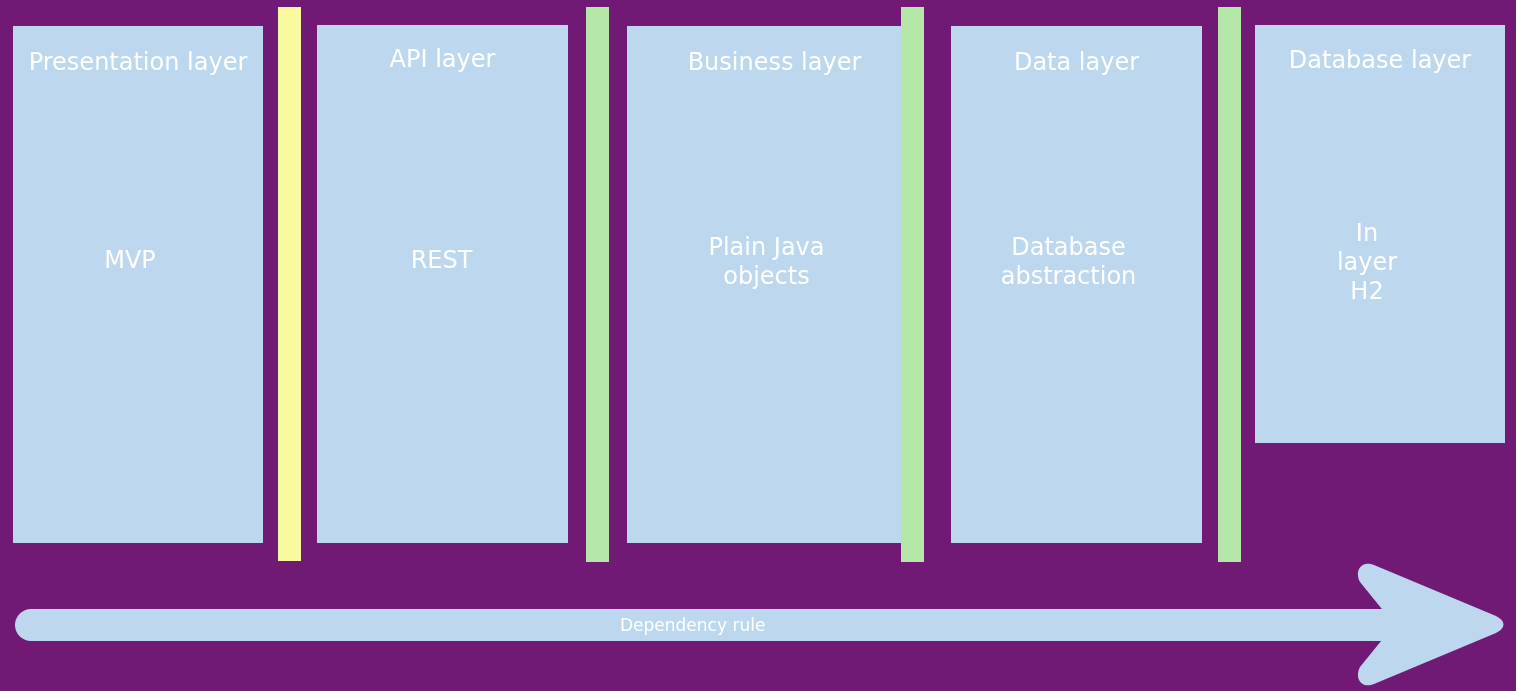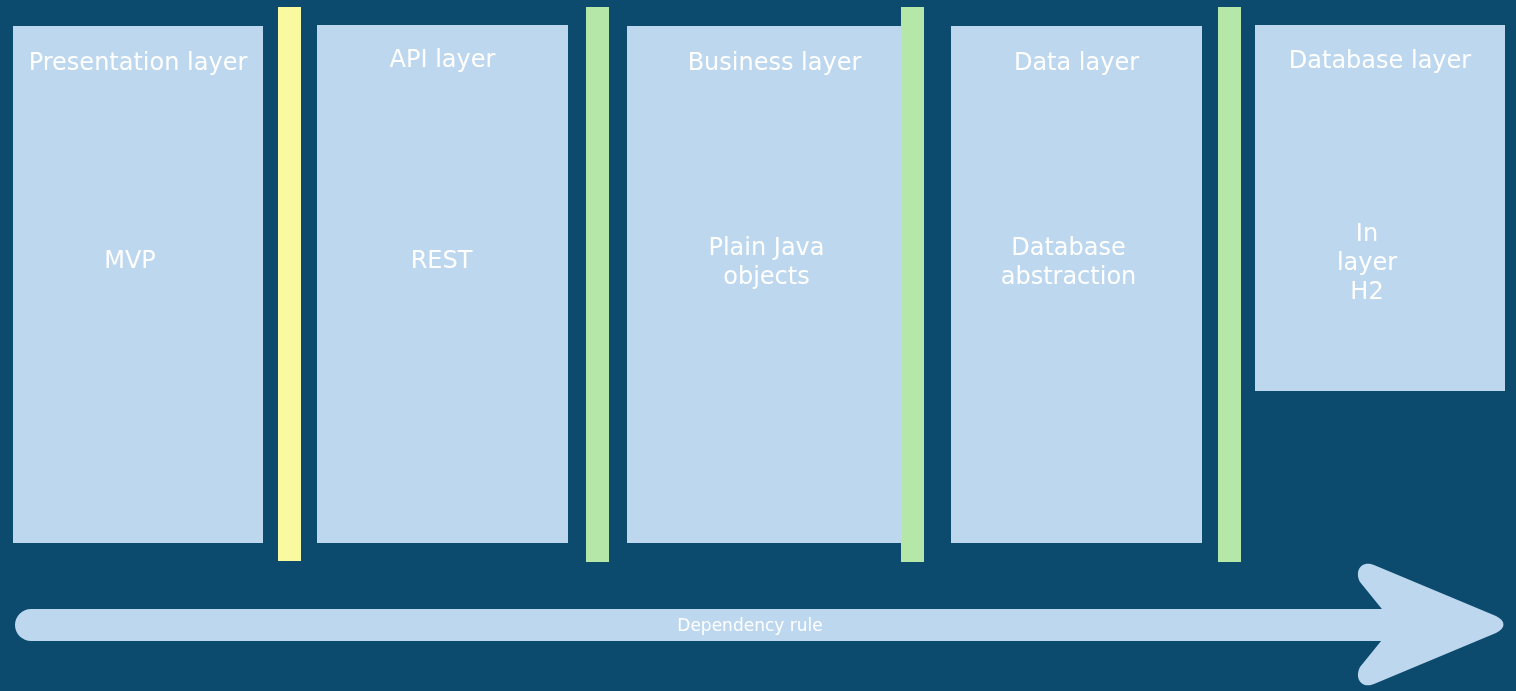--- a/index.html
+++ b/index.html
@@ -1,17 +1,17 @@
 <!DOCTYPE html>
 <html><head>
 <meta charset="utf-8">
 <style>
   html,body{margin:0;padding:0;background:#000;}
   body{width:1516px;height:691px;overflow:hidden;font-family:"DejaVu Sans",sans-serif;}
-  #stage{position:relative;width:1516px;height:691px;background:#0c4a6e;}
+  #stage{position:relative;width:1516px;height:691px;background:#701a75;}
 
   .layer-box{
     position:absolute;
     background:#bdd7ee;
     color:#ffffff;
     box-sizing:border-box;
   }
   .layer-title{
     position:absolute;
     left:0;right:0;
@@ -41,21 +41,21 @@
   .arrow-shaft{
     position:absolute;
     background:#bdd7ee;
     border-radius:16px 0 0 16px;
   }
   .arrow-head{
     position:absolute;
   }
   .arrow-label{
     position:absolute;
-    text-align:center;
+    text-align:left;
     color:#ffffff;
     font-size:17px;
     line-height:20px;
     white-space:nowrap;
     font-family:"DejaVu Sans",sans-serif;
   }
 </style>
 </head>
 <body>
 
@@ -84,21 +84,21 @@
   <div class="sep-bar" style="left:901px;top:7px;height:555px;background:#b5e7a8;"></div>
 
   <div class="layer-box" style="left:951px;top:26px;width:251px;height:517px;">
     <div class="layer-title" style="top:22px;">Data layer</div>
     <div class="layer-body" style="top:207px;">Database
 abstraction</div>
   </div>
 
   <div class="sep-bar" style="left:1218px;top:7px;height:555px;background:#b5e7a8;"></div>
 
-  <div class="layer-box" style="left:1255px;top:25px;width:250px;height:366px;">
+  <div class="layer-box" style="left:1255px;top:25px;width:250px;height:418px;">
     <div class="layer-title" style="top:21px;">Database layer</div>
     <div class="layer-body" style="top:194px;left:-26px;right:0;">In
 layer
 H2</div>
   </div>
 
   <div class="arrow-shaft" style="left:15px;top:609px;width:1380px;height:32px;"></div>
 
   <div class="arrow-head" style="left:1348px;top:558px;width:160px;height:133px;">
     <svg width="160" height="133" viewBox="0 0 160 133">

